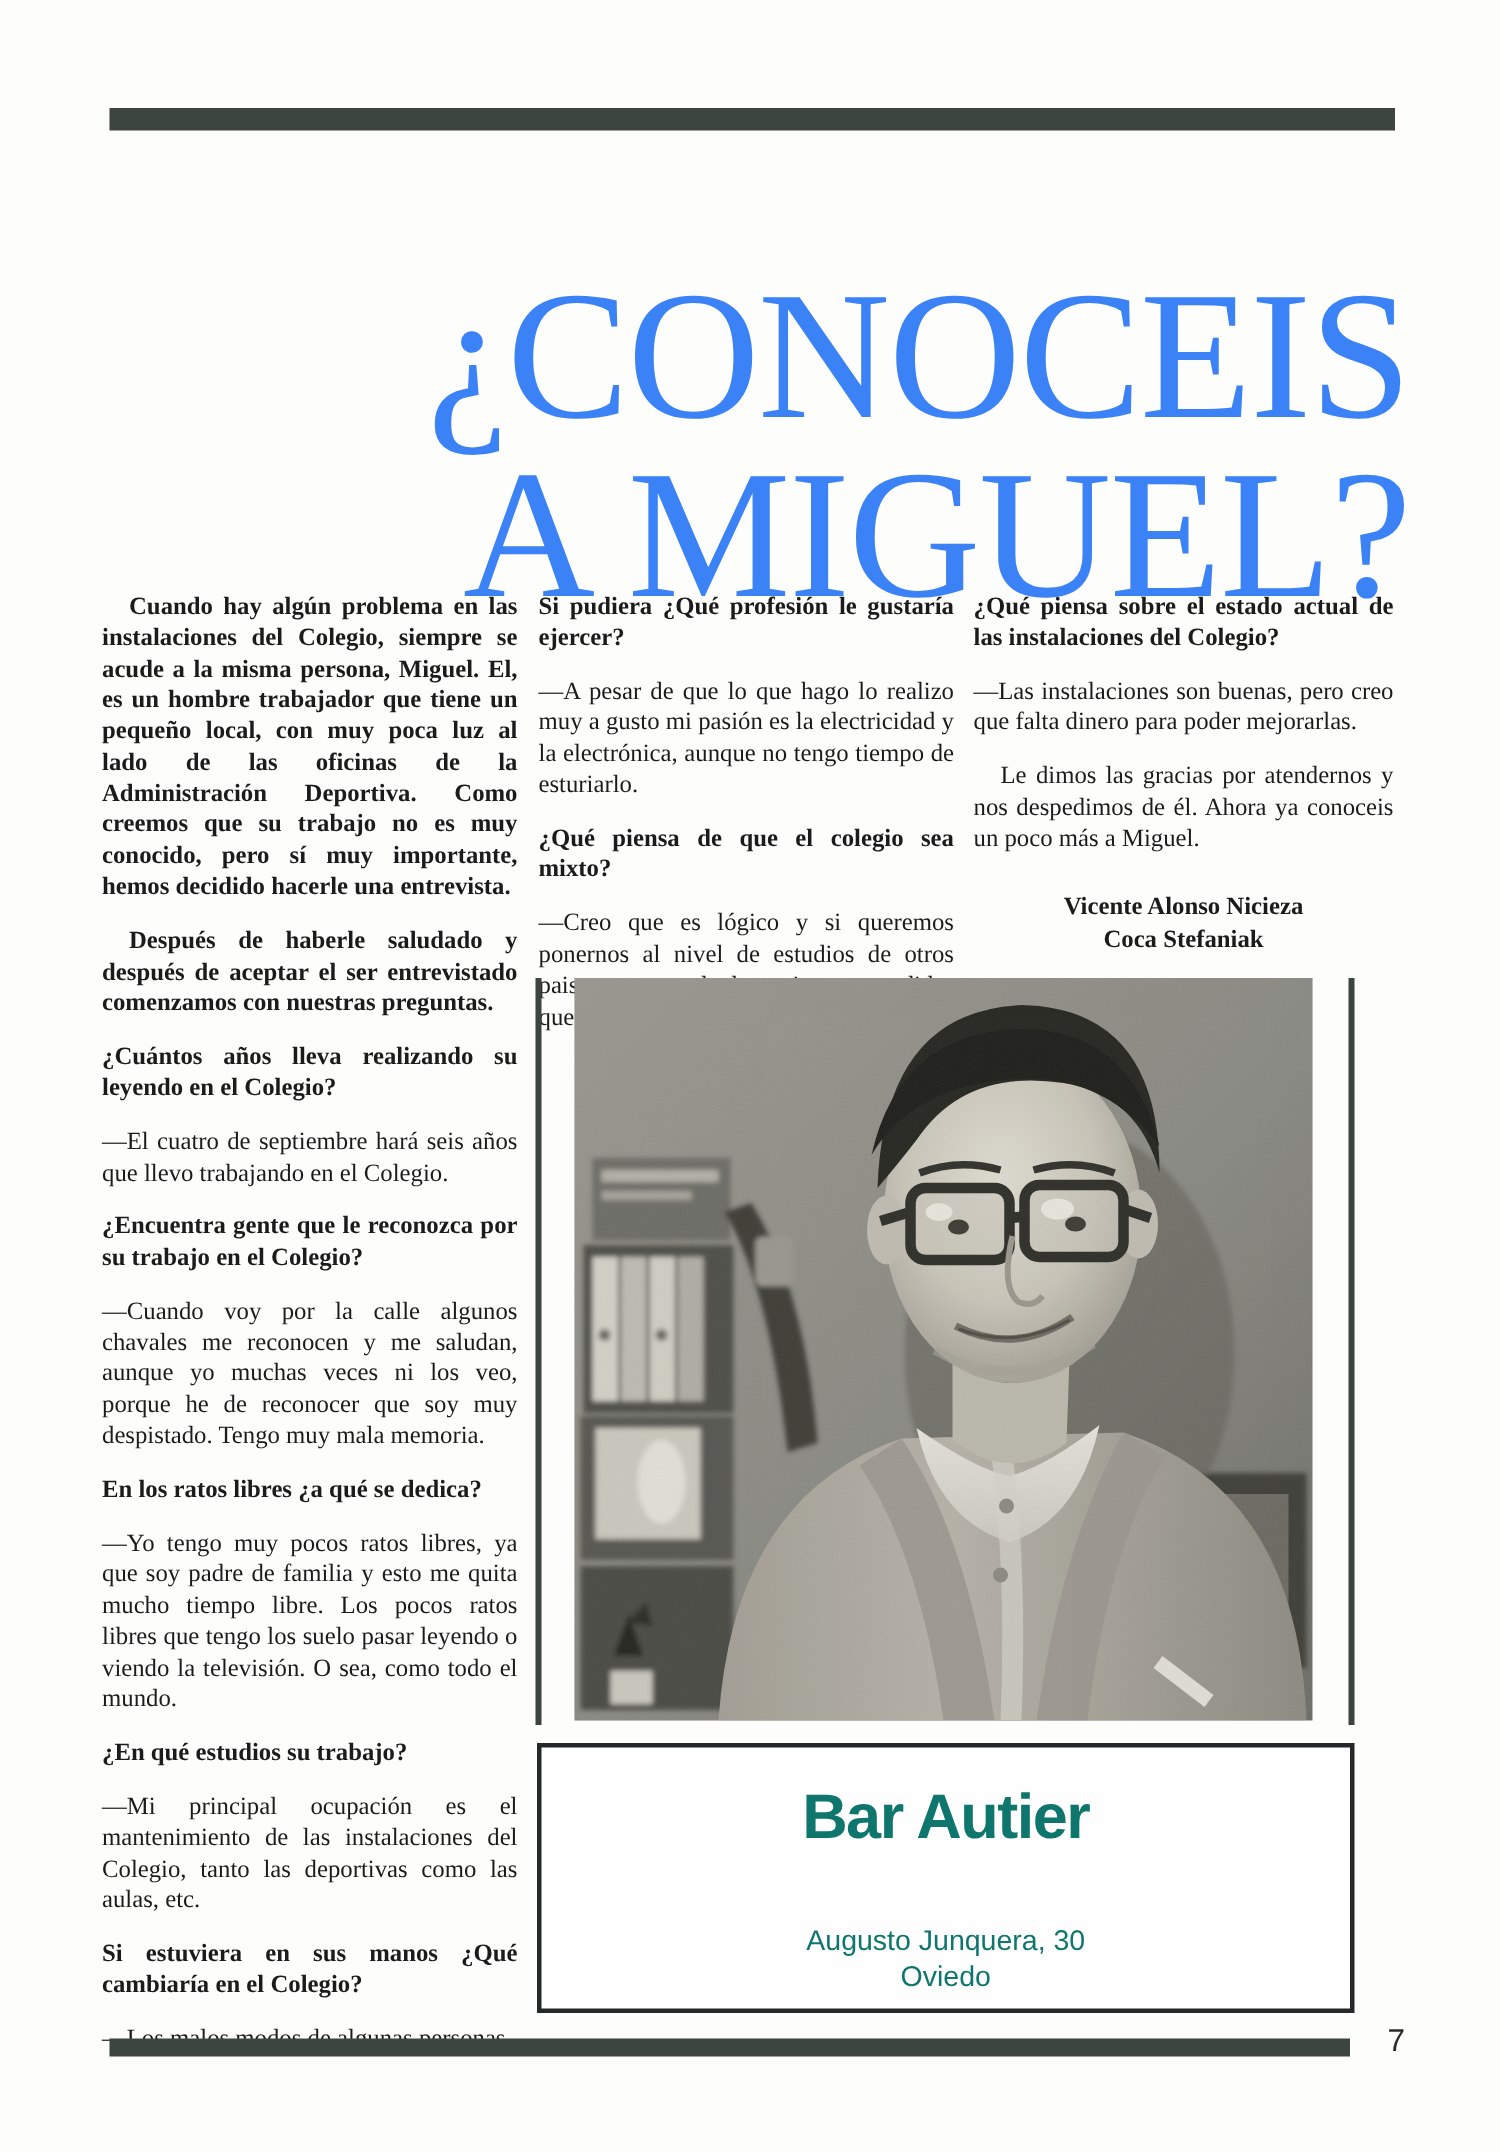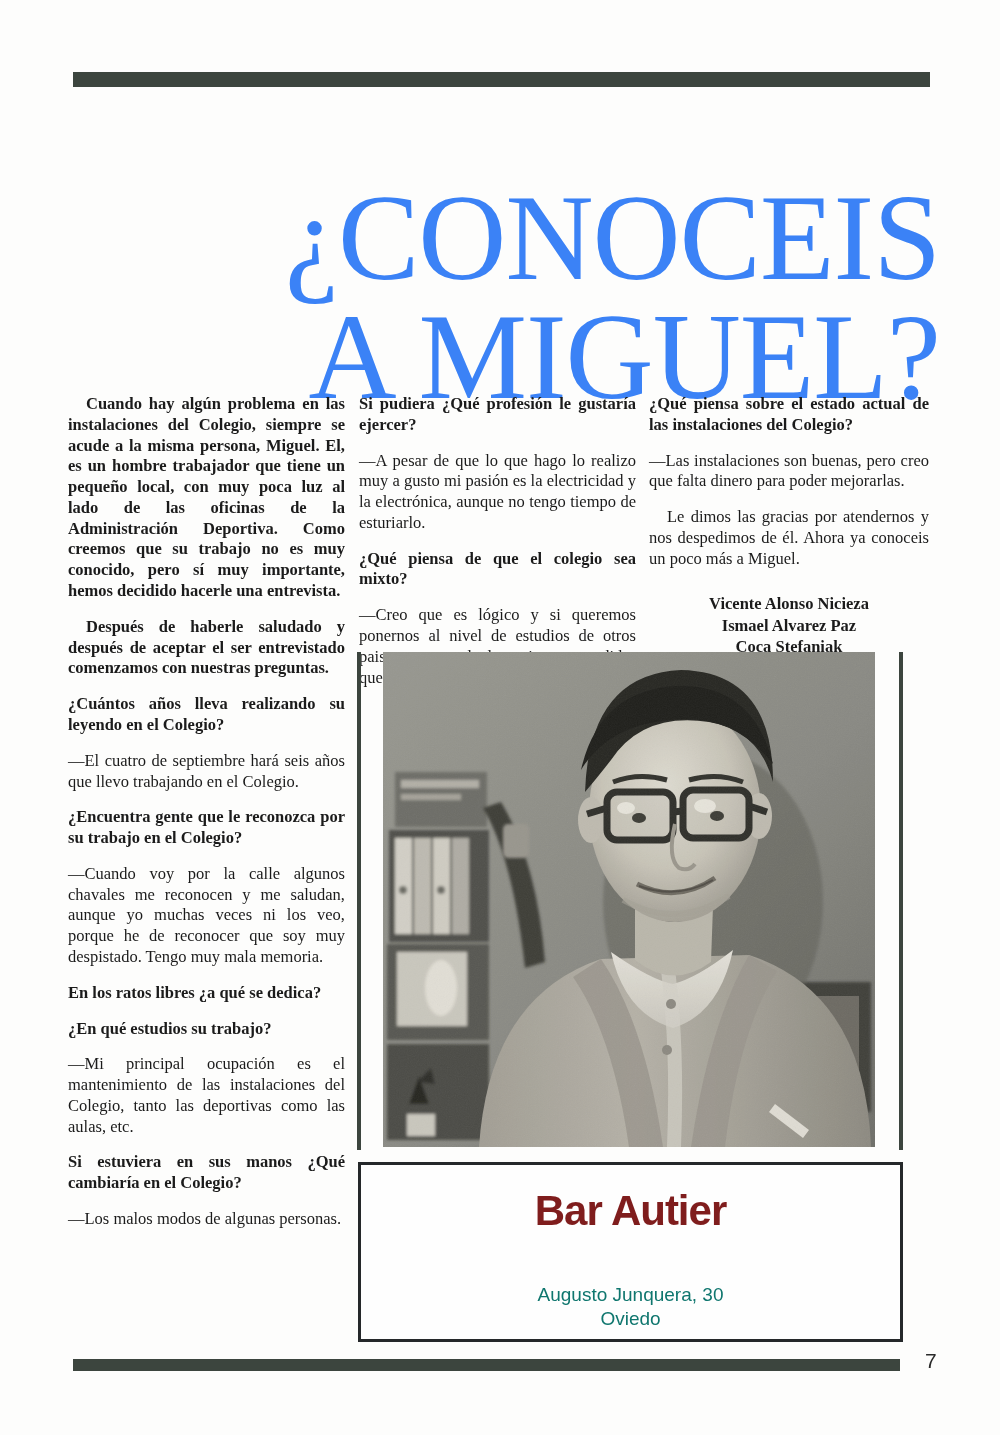--- a/index.html
+++ b/index.html
@@ -128,21 +128,21 @@
     background: #fefefe;
     box-sizing: border-box;
     font-family: "Liberation Sans", "DejaVu Sans", sans-serif;
     text-align: center;
   }
   .ad-title {
     margin-top: 22px;
     font-size: 42px;
     font-weight: bold;
     letter-spacing: -1px;
-    color: #7f1d1d;
+    color: #0f766e;
   }
   .ad-address {
     margin-top: 48px;
     font-size: 19px;
     line-height: 1.25;
     color: #0f766e;
   }
   .ad-address div { }
 
   
@@ -166,40 +166,40 @@
 A MIGUEL?</h1>
 
   <div class="col col1">
     <p class="intro">Cuando hay algún problema en las instalaciones del Colegio, siempre se acude a la misma persona, Miguel. El, es un hombre trabajador que tiene un pequeño local, con muy poca luz al lado de las oficinas de la Administración Deportiva. Como creemos que su trabajo no es muy conocido, pero sí muy importante, hemos decidido hacerle una entrevista.</p>
     <p class="intro">Después de haberle saludado y después de aceptar el ser entrevistado comenzamos con nuestras preguntas.</p>
     <p class="q">¿Cuántos años lleva realizando su leyendo en el Colegio?</p>
     <p>—El cuatro de septiembre hará seis años que llevo trabajando en el Colegio.</p>
     <p class="q">¿Encuentra gente que le reconozca por su trabajo en el Colegio?</p>
     <p>—Cuando voy por la calle algunos chavales me reconocen y me saludan, aunque yo muchas veces ni los veo, porque he de reconocer que soy muy despistado. Tengo muy mala memoria.</p>
     <p class="q">En los ratos libres ¿a qué se dedica?</p>
+    <p>—Yo tengo muy pocos ratos libres, ya que soy padre de familia y esto me quita mucho tiempo libre. Los pocos ratos libres que tengo los suelo pasar leyendo o viendo la televisión. O sea, como todo el mundo.</p>
     <p class="q">¿En qué estudios su trabajo?</p>
     <p>—Mi principal ocupación es el mantenimiento de las instalaciones del Colegio, tanto las deportivas como las aulas, etc.</p>
     <p class="q">Si estuviera en sus manos ¿Qué cambiaría en el Colegio?</p>
     <p class="last">—Los malos modos de algunas personas.</p>
   </div>
 
   <div class="col col2">
     <p class="q">Si pudiera ¿Qué profesión le gustaría ejercer?</p>
     <p>—A pesar de que lo que hago lo realizo muy a gusto mi pasión es la electricidad y la electrónica, aunque no tengo tiempo de esturiarlo.</p>
     <p class="q">¿Qué piensa de que el colegio sea mixto?</p>
     <p class="last">—Creo que es lógico y si queremos ponernos al nivel de estudios de otros paises es una de las primeras medidas que se deben tomar.</p>
   </div>
 
   <div class="col col3">
     <p class="q">¿Qué piensa sobre el estado actual de las instalaciones del Colegio?</p>
     <p>—Las instalaciones son buenas, pero creo que falta dinero para poder mejorarlas.</p>
     <p class="indent">Le dimos las gracias por atendernos y nos despedimos de él. Ahora ya conoceis un poco más a Miguel.</p>
     <div class="byline">
       <div>Vicente Alonso Nicieza</div>
-      <div>Ismael Alvarez Paz</div>
       <div>Coca Stefaniak</div>
     </div>
   </div>
 
   <div class="v-rule-left"></div>
   <div class="v-rule-right"></div>
 
   <div class="photo">
     <svg width="492" height="495" viewBox="0 0 492 495" xmlns="http://www.w3.org/2000/svg" role="img">
       <defs>

